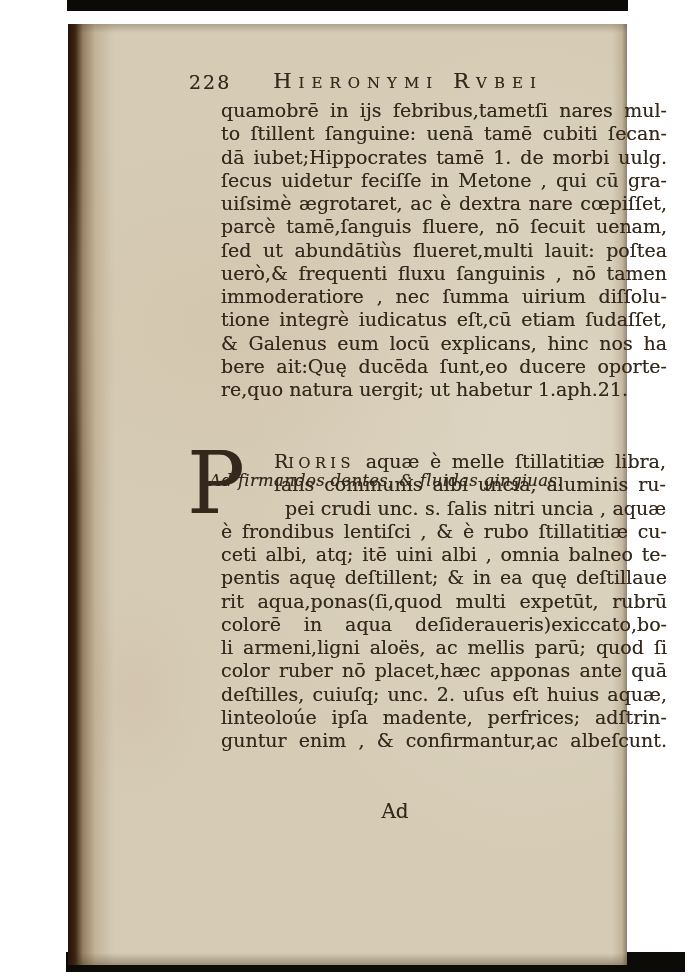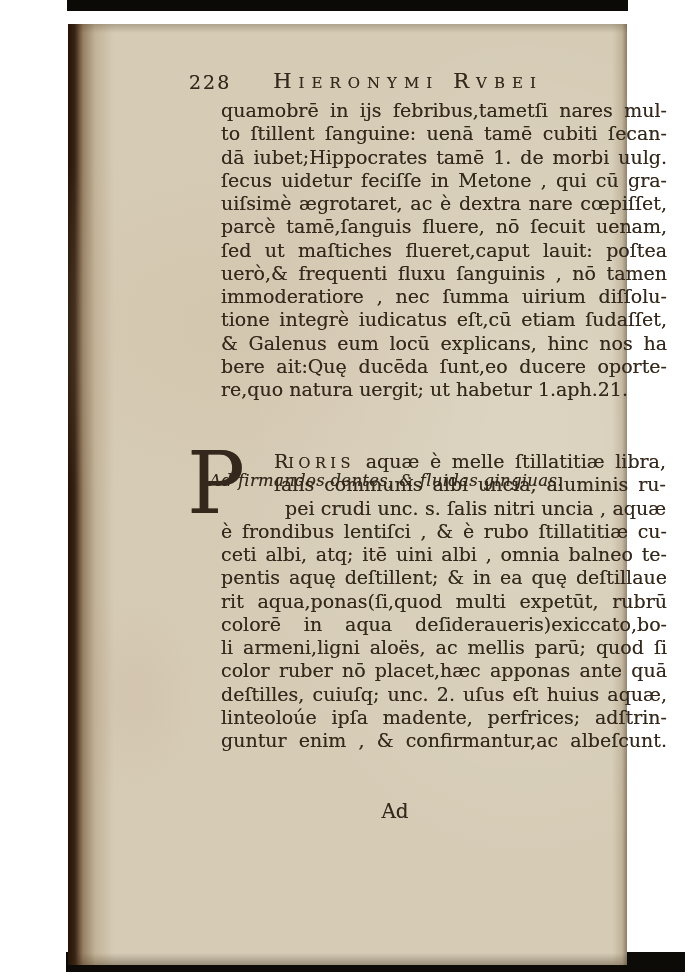--- a/index.html
+++ b/index.html
@@ -93,21 +93,21 @@
 
     <div class="running-title ink"><span class="rt-initial">H</span><span class="rt-rest">IERONYMI</span><span class="rt-space"></span><span class="rt-initial">R</span><span class="rt-rest">VBEI</span></div>
 
     <div class="textblock p1 ink">
       <div class="line">quamobrē in ijs febribus,tametſi nares mul-</div>
       <div class="line">to ſtillent ſanguine: uenā tamē cubiti ſecan-</div>
       <div class="line">dā iubet;Hippocrates tamē 1. de morbi uulg.</div>
       <div class="line">ſecus uidetur feciſſe in Metone , qui cū gra-</div>
       <div class="line">uiſsimè ægrotaret, ac è dextra nare cœpiſſet,</div>
       <div class="line">parcè tamē,ſanguis fluere, nō ſecuit uenam,</div>
-      <div class="line">ſed ut maſtiches flueret,caput lauit: poſtea</div>
+      <div class="line">ſed ut abundātiùs flueret,multi lauit: poſtea</div>
       <div class="line">uerò,&amp; frequenti fluxu ſanguinis , nō tamen</div>
       <div class="line">immoderatiore , nec ſumma uirium diſſolu-</div>
       <div class="line">tione integrè iudicatus eſt,cū etiam ſudaſſet,</div>
       <div class="line">&amp; Galenus eum locū explicans, hinc nos ha</div>
       <div class="line">bere ait:Quę ducēda ſunt,eo ducere oporte-</div>
       <div class="line last">re,quo natura uergit; ut habetur 1.aph.21.</div>
     </div>
 
     <div class="section-heading ink">Ad firmandos dentes, &amp; fluidas gingiuas.</div>
 

